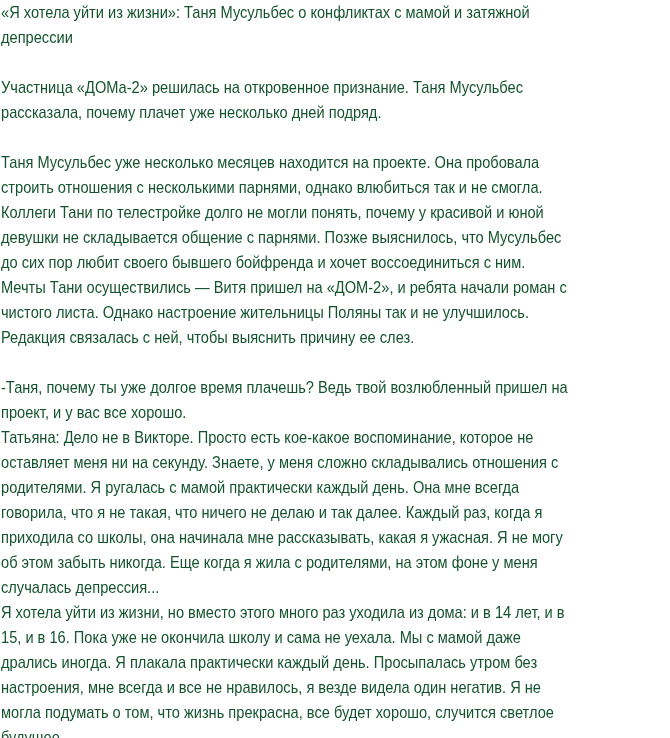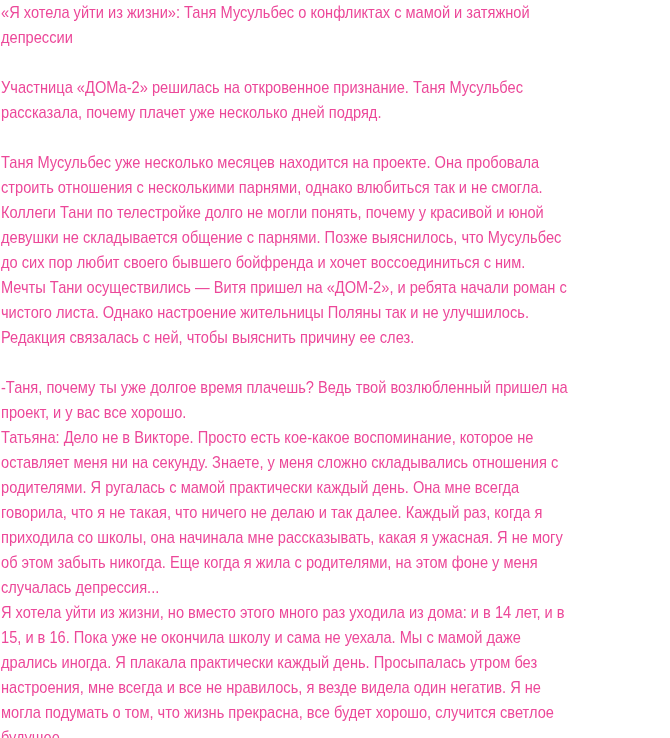--- a/index.html
+++ b/index.html
@@ -1,21 +1,21 @@
 <!DOCTYPE html>
 <html><head>
 <meta charset="utf-8">
 <style>
   html, body { margin: 0; padding: 0; background: #ffffff; }
   body { width: 670px; height: 738px; overflow: hidden; }
   .page {
     position: relative;
     width: 542px;
     height: 738px;
-    color: #ec4899;
+    color: #14532d;
     font-family: "Liberation Sans", sans-serif;
     font-size: 17px;
   }
   .line {
     position: absolute;
     left: 1px;
     white-space: nowrap;
     transform-origin: 0 0;
     transform: scaleX(0.86);
     line-height: 25px;

